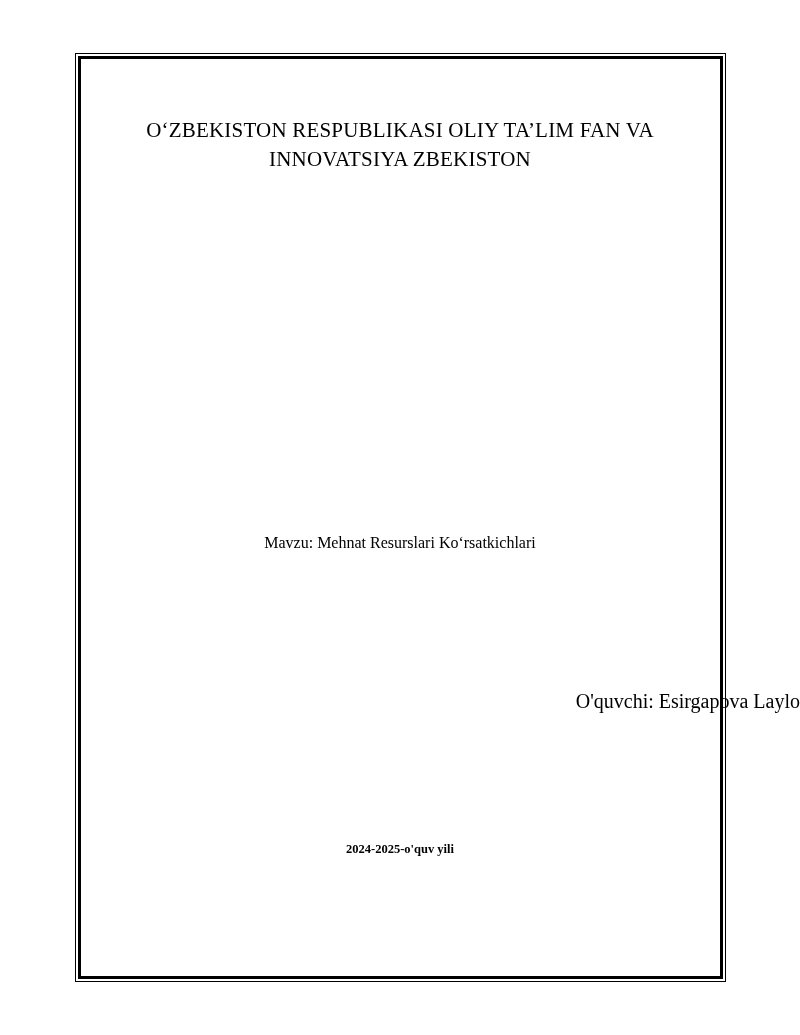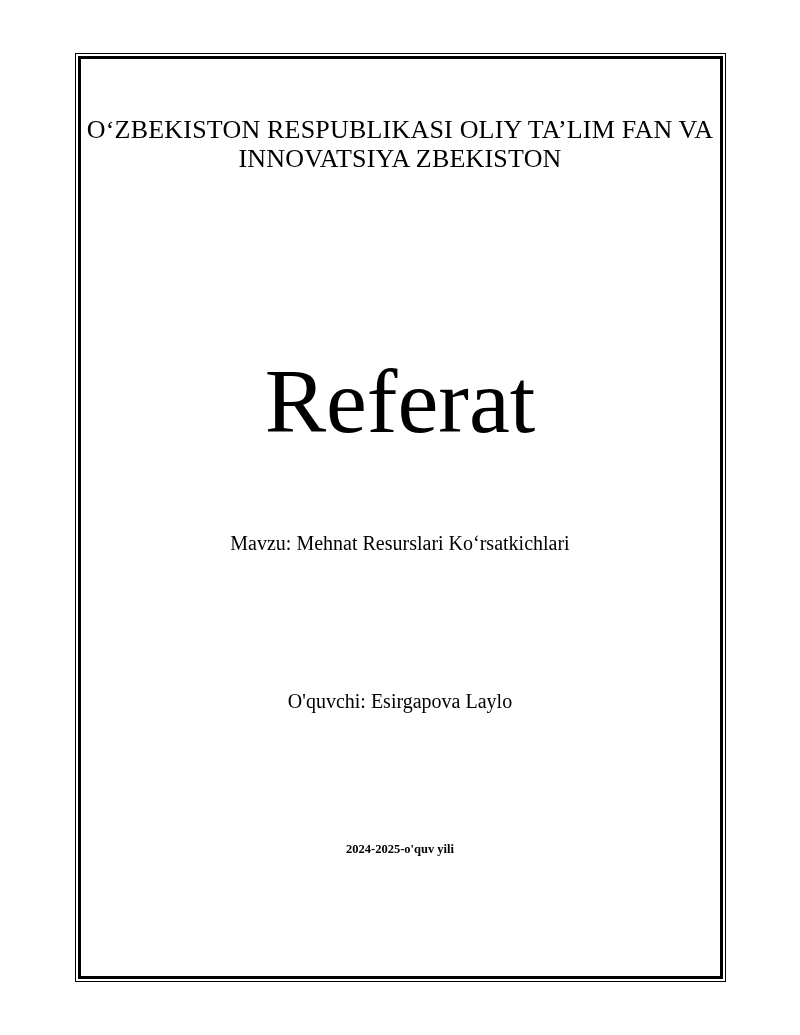--- a/index.html
+++ b/index.html
@@ -36,38 +36,39 @@
     border: 3px solid #000000;
   }
   .abs-center {
     position: absolute;
     left: 0;
     width: 800px;
     text-align: center;
   }
   .ministry-header {
     top: 116px;
-    font-size: 26px;
+    font-size: 21px;
     line-height: 28.5px;
     letter-spacing: 0.2px;
   }
   .doc-title {
     top: 351px;
     font-size: 92px;
     line-height: 100px;
   }
   .topic-line {
     top: 530px;
-    font-size: 20px;
+    font-size: 16px;
     line-height: 26px;
   }
   .student-line {
     top: 688px;
     font-size: 20px;
     line-height: 26px;
+    text-align: right;
   }
   .year-line {
     top: 840px;
     font-size: 12.5px;
     line-height: 18px;
     font-weight: bold;
   }
 </style>
 </head>
 <body>
@@ -76,21 +77,20 @@
 
   <div class="frame-outer">
     <div class="frame-inner"></div>
   </div>
 
   <div class="abs-center ministry-header">
     <div>O‘ZBEKISTON RESPUBLIKASI OLIY TA’LIM FAN VA</div>
     <div>INNOVATSIYA ZBEKISTON</div>
   </div>
 
-  <div class="abs-center doc-title">Referat</div>
 
   <div class="abs-center topic-line">Mavzu: Mehnat Resurslari Ko‘rsatkichlari</div>
 
   <div class="abs-center student-line">O'quvchi: Esirgapova Laylo</div>
 
   <div class="abs-center year-line">2024-2025-o'quv yili</div>
 
 </div>
 
 </body></html>

